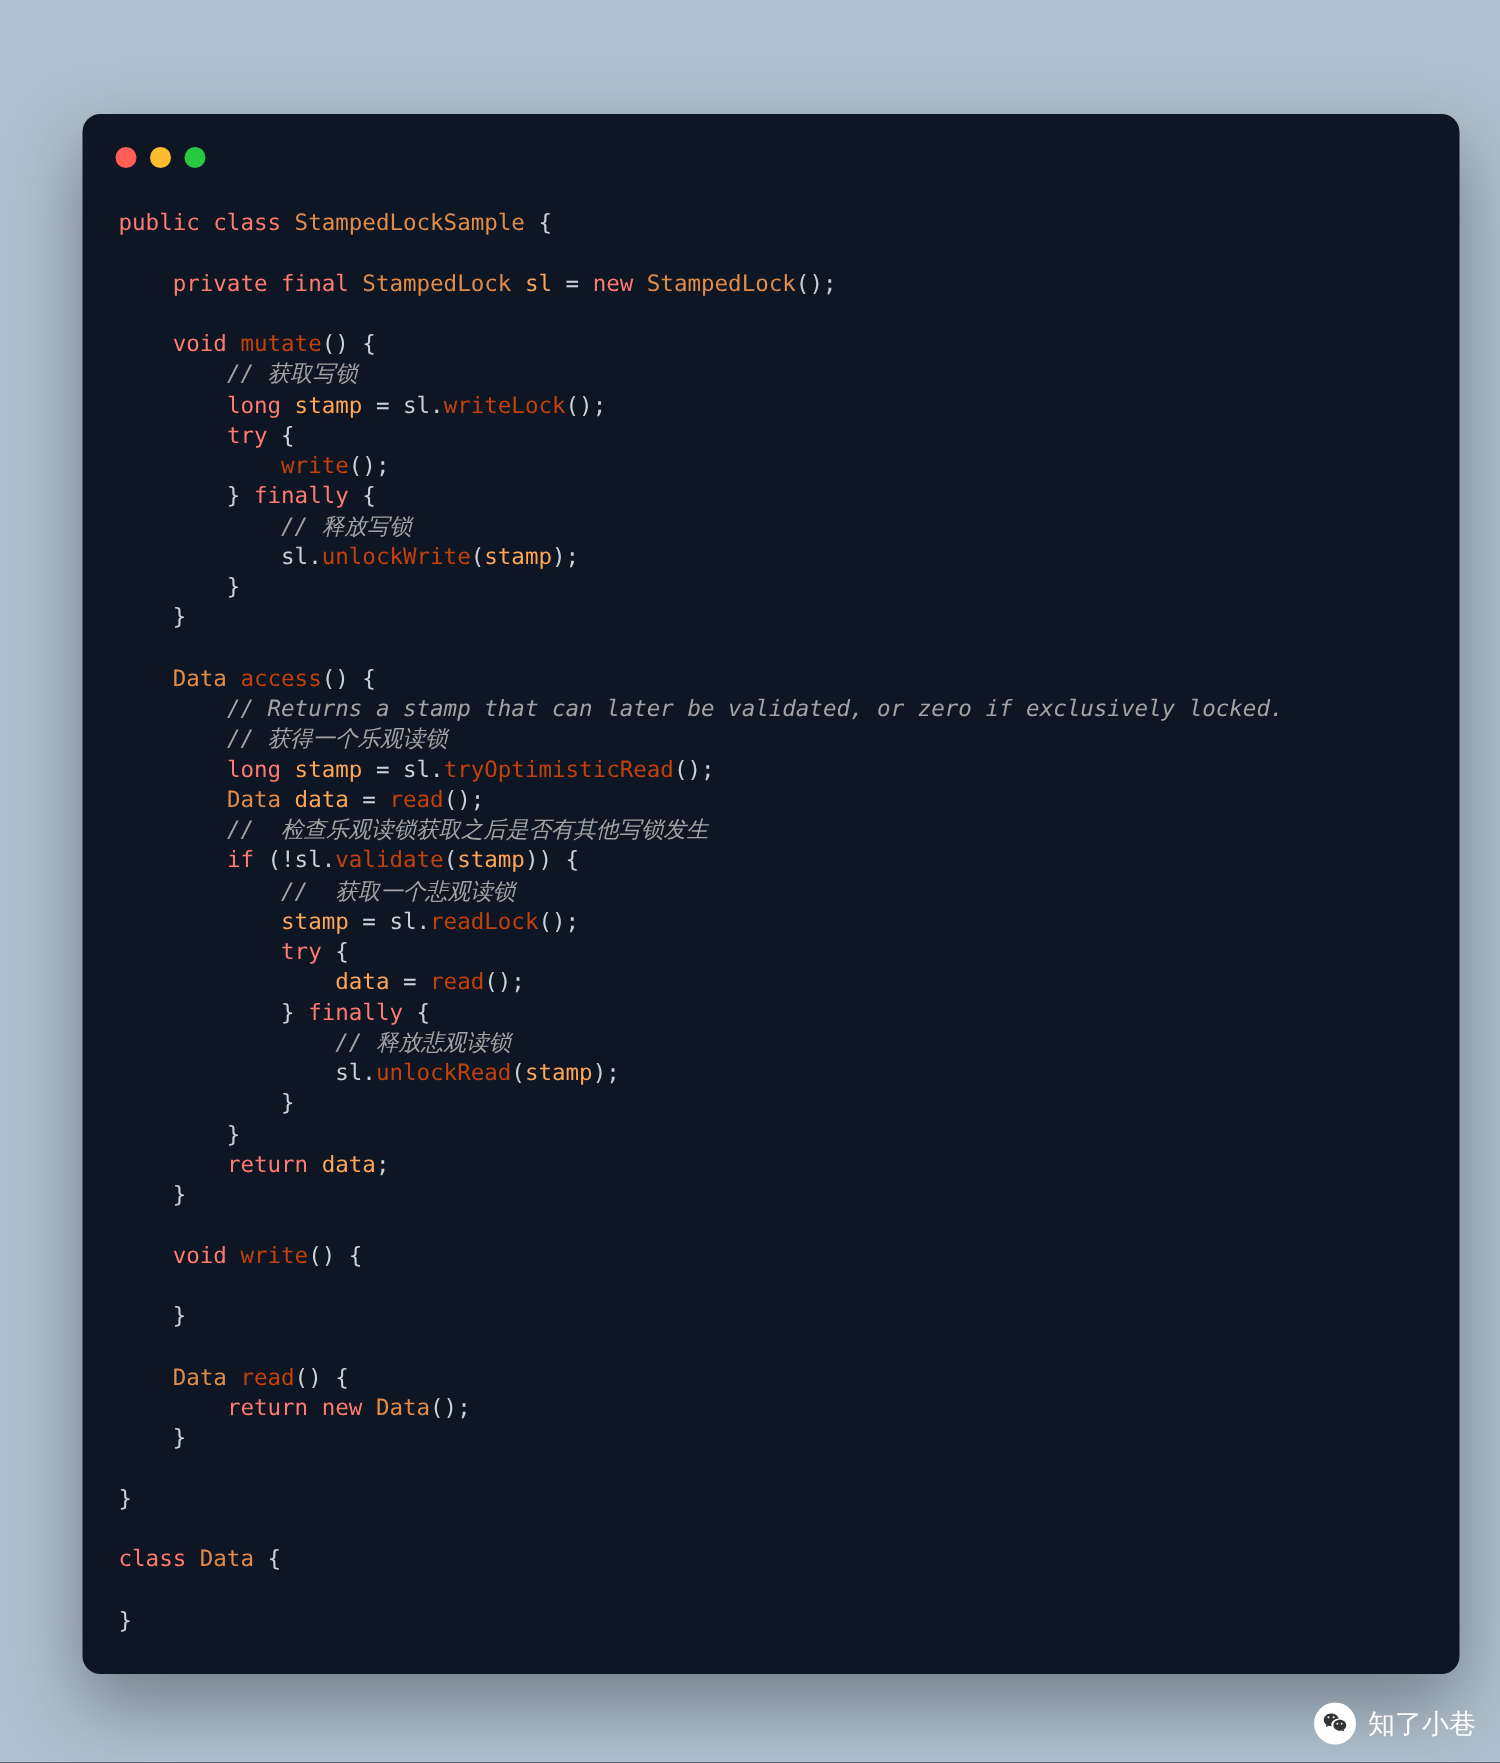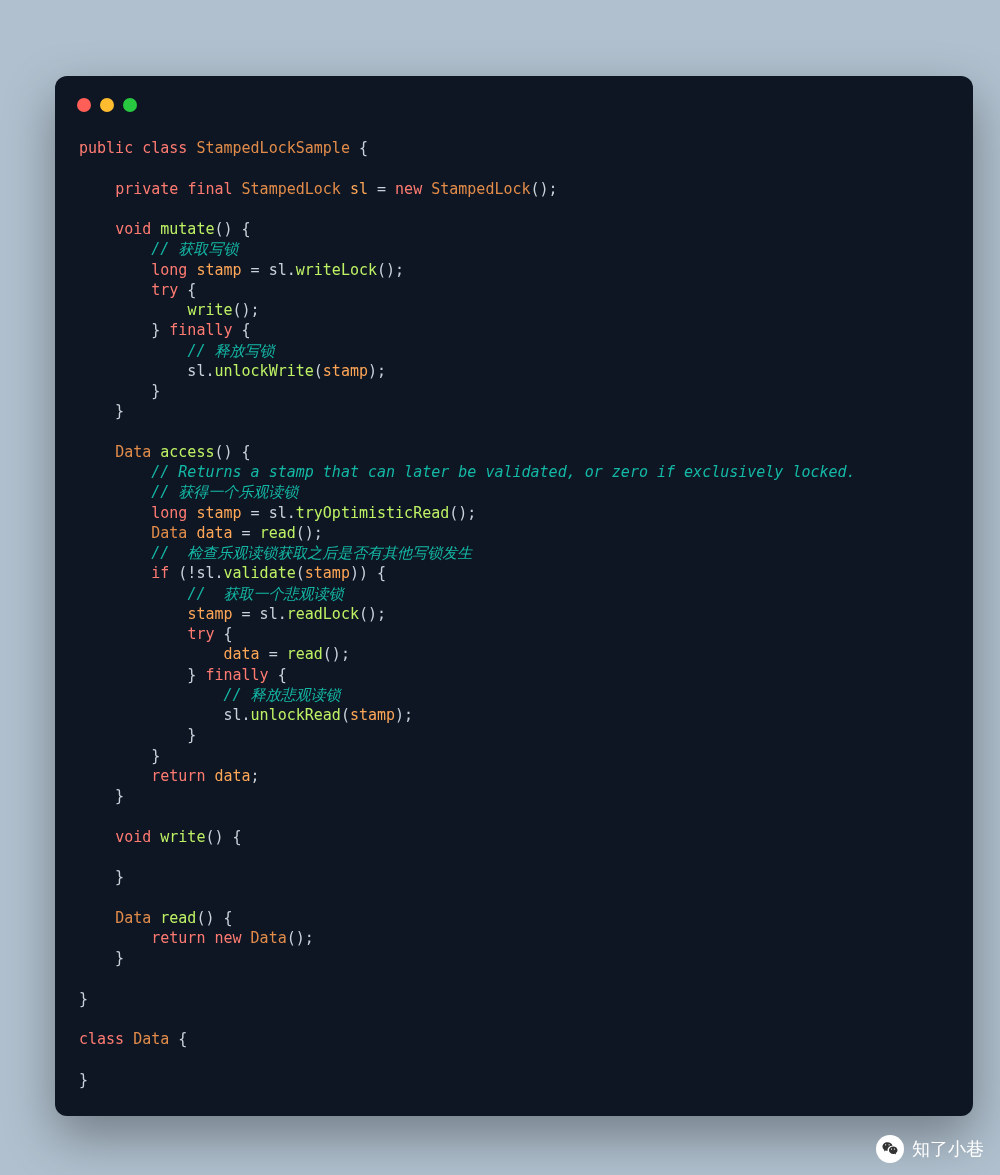--- a/index.html
+++ b/index.html
@@ -42,23 +42,23 @@
       top: 62px;
       left: 24px;
       right: 16px;
       font-size: 15px;
       line-height: 20.25px;
       white-space: pre;
       color: #c9d2db;
     }
     .kw   { color: #ff7b72; }       
     .type { color: #e28c4a; }       
-    .fn   { color: #bef264; }       
+    .fn   { color: #c2410c; }       
     .var  { color: #ffa657; text-align: right; }       
-    .cmt  { color: #14b8a6; font-style: italic; }
+    .cmt  { color: #a3a3a3; font-style: italic; }
     .pln  { color: #c9d2db; }       
     .watermark {
       position: absolute;
       right: 16px;
       bottom: 12px;
       display: flex;
       align-items: center;
       gap: 8px;
       color: #ffffff;
       font-family: -apple-system, 'PingFang SC', sans-serif;

